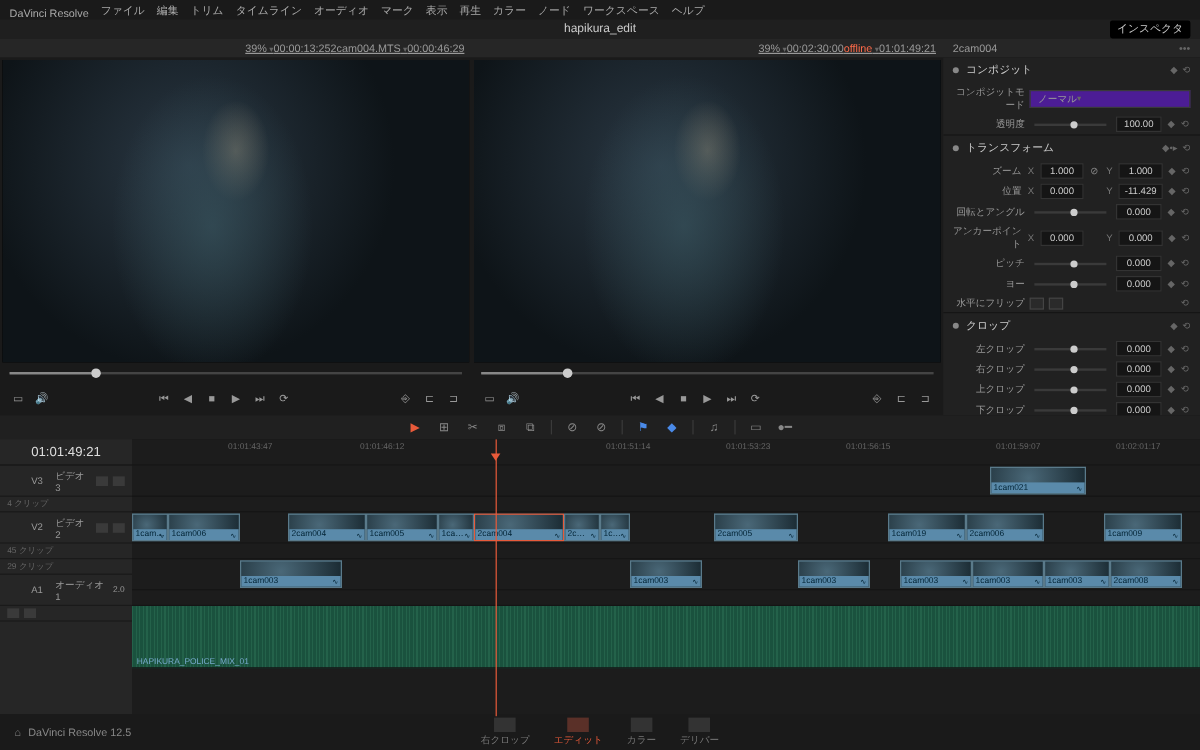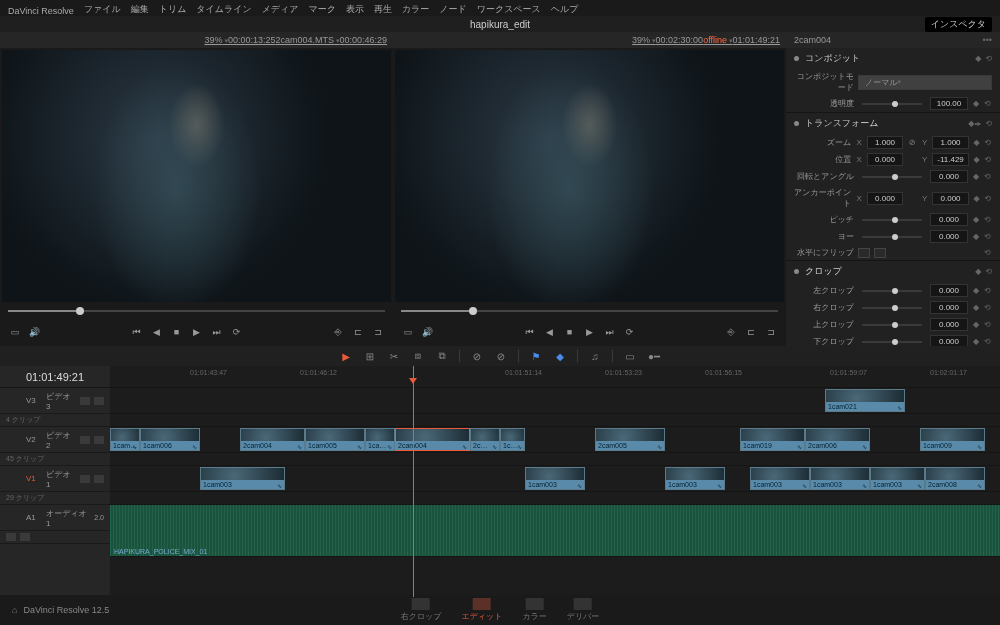--- a/index.html
+++ b/index.html
@@ -45,21 +45,21 @@
 .insp-row { display:flex; align-items:center; padding:2px 8px; gap:4px; color:#999; }
 .insp-row .label { width:60px; text-align:right; font-size:8px; }
 .insp-row .axis { width:8px; text-align:center; font-size:8px; color:#777; }
 .insp-row .slider { flex:1; height:2px; background:#3a3a3a; position:relative; margin:0 4px; min-width:20px; }
 .insp-row .slider::before { content:""; position:absolute; width:6px; height:6px; background:#ccc; border-radius:50%; top:-2px; left:50%; }
 .insp-row .numbox { width:38px; background:#151515; color:#ccc; text-align:center; padding:1px 0; font-size:8px; border:1px solid #333; }
 .insp-row .link { width:10px; text-align:center; color:#888; font-size:8px; }
 .insp-row .kf { width:8px; color:#666; text-align:center; font-size:8px; }
 .insp-row .rst { width:8px; color:#666; font-size:8px; }
 .flip-btn { width:12px; height:10px; background:#2a2a2a; border:1px solid #444; }
-.select-box { background:#404040; padding:1px 6px; font-size:8px; border:1px solid #3a3a3a; display:flex; align-items:center; }
+.select-box { background:#4c1d95; padding:1px 6px; font-size:8px; border:1px solid #3a3a3a; display:flex; align-items:center; }
 
 
 .toolbar { height:20px; background:#202020; display:flex; align-items:center; padding:0 8px; gap:10px; color:#888; font-size:10px; justify-content:center; }
 .toolbar .tb { width:14px; text-align:center; }
 .toolbar .sep { width:1px; height:12px; background:#3a3a3a; }
 
 
 .timeline-area { height:231px; display:flex; background:#1c1c1c; }
 .track-headers { width:110px; background:#262626; display:flex; flex-direction:column; }
 .tc-readout { height:22px; display:flex; align-items:center; justify-content:center; color:#ddd; font-size:11px; border-bottom:1px solid #151515; }
@@ -100,21 +100,21 @@
 </style>
 </head>
 <body>
 
 <div class="menubar">
   <span>DaVinci Resolve</span>
   <span>ファイル</span>
   <span>編集</span>
   <span>トリム</span>
   <span>タイムライン</span>
-  <span>メディア</span>
+  <span>オーディオ</span>
   <span>マーク</span>
   <span>表示</span>
   <span>再生</span>
   <span>カラー</span>
   <span>ノード</span>
   <span>ワークスペース</span>
   <span>ヘルプ</span>
 </div>
 
 <div class="titlebar">
@@ -362,26 +362,20 @@
       </div>
     <div class="track-head h26">
         <span class="tk">V2</span>
         <span class="tkname">ビデオ 2</span>
         <div class="ico"></div>
         <div class="ico"></div>
       </div>
     <div class="track-head h13">
         <span>45 クリップ</span>
       </div>
-    <div class="track-head h26 active">
-        <span class="tk">V1</span>
-        <span class="tkname">ビデオ 1</span>
-        <div class="ico"></div>
-        <div class="ico"></div>
-      </div>
     <div class="track-head h13">
         <span>29 クリップ</span>
       </div>
     <div class="track-head h26">
         <span class="tk">A1</span>
         <span class="tkname">オーディオ 1</span>
         <span style="font-size:7px">2.0</span>
       </div>
     <div class="track-head h13">
         <div class="ico"></div>

